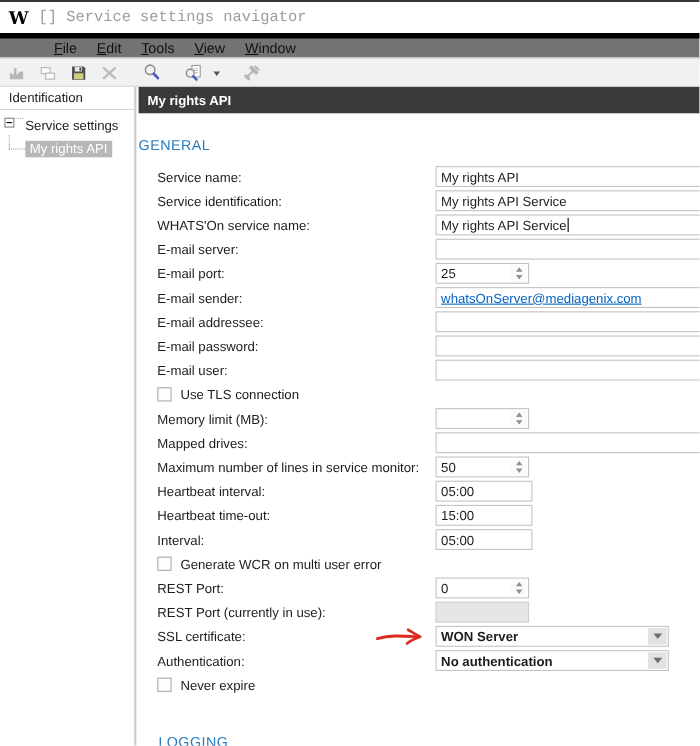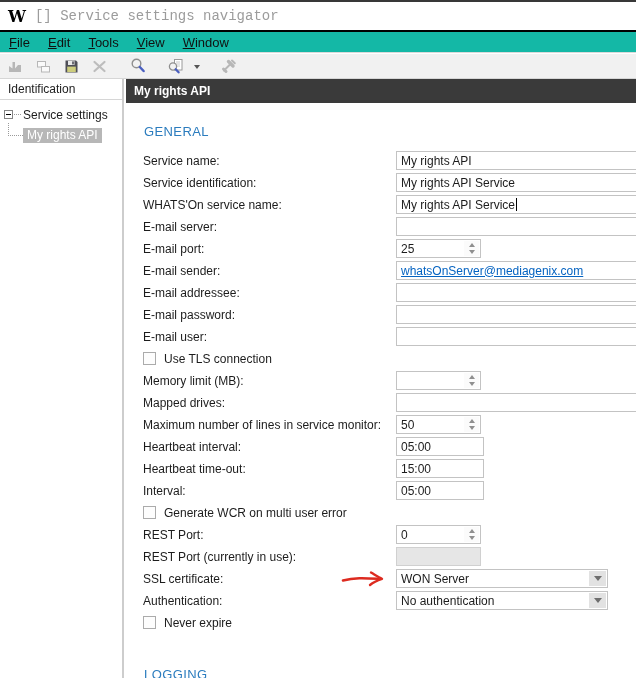--- a/index.html
+++ b/index.html
@@ -10,68 +10,68 @@
   }
   .topline { position:absolute; top:0; left:0; right:0; height:2px; background:#383838; }
 
   
   .titlebar { position:absolute; top:2px; left:0; right:0; height:28px; background:#fff;
               display:flex; align-items:center; padding-left:8px; }
   .applogo { font-weight:800; font-size:16px; color:#000; margin-right:9px; font-family:"DejaVu Serif",serif; }
   .apptitle { font-size:14px; color:#9c9c9c;font-family:Liberation Mono, monospace; }
 
   
-  .menubar { position:absolute; top:30px; left:0; right:0; height:23px; background:#14b8a6;
-             border-top:2px solid #000000; border-bottom:1px solid #dadada;
-             display:flex; align-items:center; }
+  .menubar { position:absolute; top:30px; left:0; right:0; height:23px; background:#737373;
+             border-top:5px solid #000000; border-bottom:1px solid #dadada;
+             display:flex; align-items:center;padding-left:40px; }
   .menuitem { padding:0 9px; height:21px; line-height:21px; font-size:13px; color:#111; cursor:default; }
   .menuitem u { text-decoration:underline; }
 
   
   .toolbar { position:absolute; top:54px; left:0; right:0; height:25px; background:#f1f1f1;
              border-bottom:1px solid #d6d6d6; display:flex; align-items:center; padding-left:6px; }
   .ti { width:19px; height:18px; display:flex; align-items:center; justify-content:center; margin-right:9px; }
   .ti.gapL { margin-left:10px; }
   .tcaret { width:0; height:0; border-left:3px solid transparent; border-right:3px solid transparent;
             border-top:4px solid #555; margin:1px 9px 0 0; }
 
   
   .sidebar { position:absolute; top:79px; left:0; width:124px; bottom:0; background:#fff;
              border-right:2px solid #cdcdcd; }
   .sideheader { height:21px; line-height:20px; padding-left:8px; border-bottom:1px solid #d6d6d6;
                 font-size:12px; color:#222; }
   .tree { padding-top:7px; font-size:12px; }
-  .tnode { display:flex; align-items:center; height:15px; }
+  .tnode { display:flex; height:15px; }
   .expand { width:9px; height:9px; border:1px solid #848484; background:#fff; margin-left:4px;
             position:relative; flex:none; }
   .expand::after { content:""; position:absolute; left:1px; right:1px; top:3px; border-top:1px solid #000; }
   .hdots { width:7px; border-top:1px dotted #9a9a9a; margin:0 2px 0 1px; flex:none; }
   .childwrap { display:flex; align-items:flex-end; margin-top:1px; }
   .lconn { width:15px; height:13px; border-left:1px dotted #9a9a9a; border-bottom:1px dotted #9a9a9a;
            margin-left:8px; margin-bottom:7px; flex:none; }
   .selnode { background:#b7b7b7; color:#fff; padding:0 4px; height:15px; line-height:15px; white-space:nowrap; }
 
   
   .rightpanel { position:absolute; top:79px; left:126px; right:0; bottom:0; background:#fff; }
   .paneltitle { height:24px; line-height:24px; background:#3a3a3a; color:#fff; font-weight:bold;
                 font-size:12px; padding-left:8px; }
-  .section { color:#2b7cbe; font-size:13px; letter-spacing:0.4px; margin-left:18px; }
+  .section { color:#2b7cbe; font-size:13px; letter-spacing:0.4px; }
   .sec-general { margin-top:21px; }
   .sec-logging { margin-top:12px; }
 
   
   .form { position:absolute; top:71px; left:0; right:0; }
   .row { position:relative; height:22px; }
   .lab { position:absolute; left:17px; top:4px; font-size:12px; white-space:nowrap; }
   .field { position:absolute; left:270px; top:1px; height:19px; border:1px solid #c3c3c3; background:#fff;
            display:flex; align-items:center; padding:0 4px; font-size:12px; white-space:nowrap; overflow:hidden; }
   .full { right:-2px; }
   .small { width:85px; }
   .timef { width:88px; }
-  .drop { width:212px; padding-right:21px; }
+  .drop { width:212px; padding-right:21px;font-weight:bold; }
   .spinner { width:85px; padding-right:19px; }
   .disabledf { background:#e6e6e6; border-color:#d0d0d0; }
   .val { pointer-events:none; }
   .link { color:#0563c1; text-decoration:underline; }
   .caret { width:1px; height:13px; background:#000; margin-left:1px; flex:none; }
   .spin { position:absolute; right:1px; top:1px; bottom:1px; width:15px; background:#fbfbfb;
           display:flex; flex-direction:column; align-items:center; justify-content:space-evenly; }
   .disabledf .spin { background:#e6e6e6; }
   .su { width:0; height:0; border-left:3px solid transparent; border-right:3px solid transparent;
         border-bottom:4px solid #8f8f8f; }

